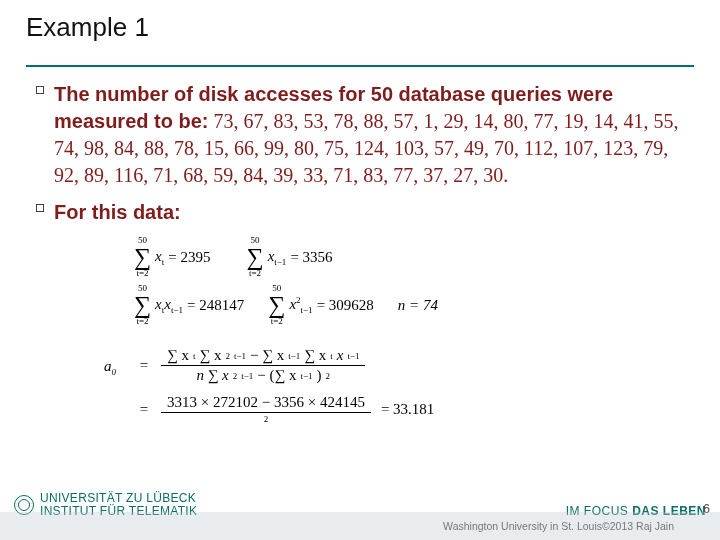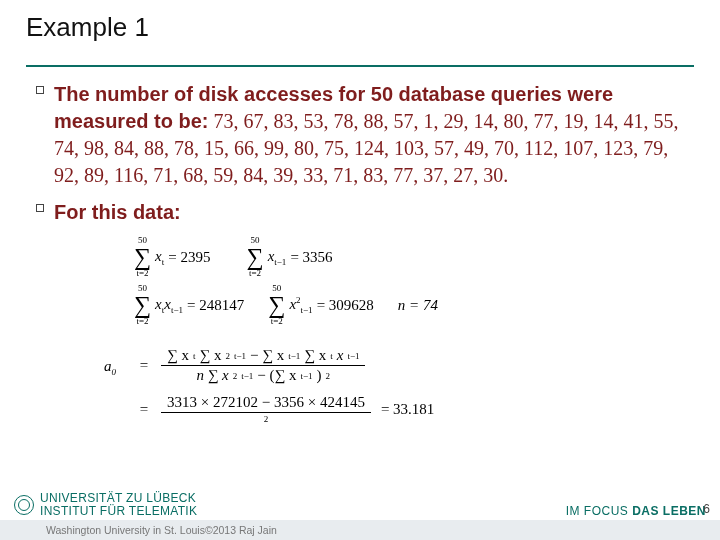--- a/index.html
+++ b/index.html
@@ -127,22 +127,22 @@
   }
   .uni-text { color:#0a6e64; font-size: 12px; line-height:1.1; letter-spacing: 0.3px; }
   .slogan { color:#0a6e64; font-size: 12px; letter-spacing: 0.5px; }
   .slogan .bold { font-weight:700;text-align:center; }
   .page-num {
     position: absolute; right: 10px; bottom: 24px;
     font-size: 12px; color: #444;
   }
   .attribution {
     position: absolute; left: 0; right: 0; bottom: 0;
-    height: 20px;
-    display: flex; align-items: center; justify-content: flex-start;
+    height: 28px;
+    display: flex; align-items: center; justify-content: flex-end;
     padding: 0 46px;
     background: rgba(190,200,210,0.35);
     font-size: 10.5px;
     color: #777;
     margin-top: 20px;
   }
 </style>
 </head>
 <body>
 

